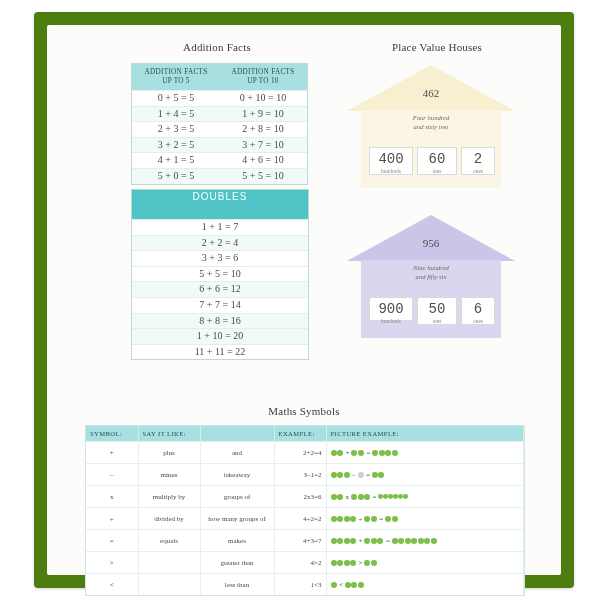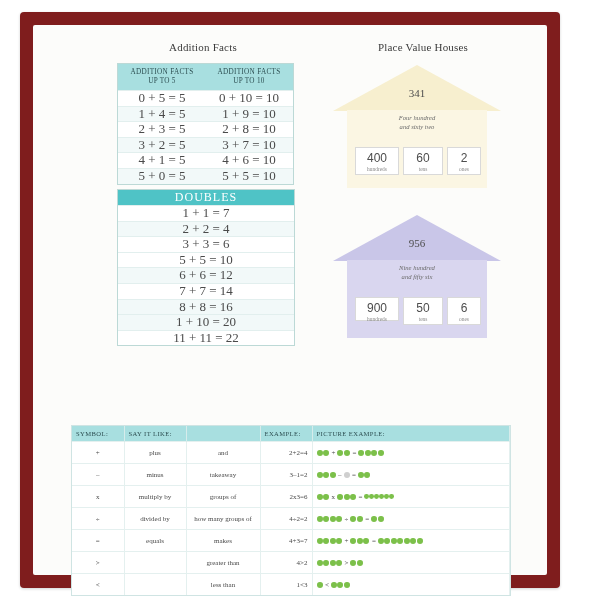--- a/index.html
+++ b/index.html
@@ -8,25 +8,25 @@
   }
   body {
     width: 600px;
     height: 600px;
     background: #ffffff;
     font-family: "Liberation Sans", sans-serif;
     overflow: hidden;
   }
   #poster {
     position: absolute;
-    left: 20px;
+    left: 34px;
     top: 12px;
     width: 540px;
     height: 576px;
-    background: #7f1d1d;
+    background: #4d7c0f;
     border-radius: 4px;
     box-shadow: 0 1px 3px rgba(0,0,0,0.18);
   }
   #sheet {
     position: absolute;
     left: 13px;
     top: 13px;
     width: 514px;
     height: 550px;
     background: #fcfcfa;
@@ -52,36 +52,36 @@
     color: #2d4f52;
     font-family: "Liberation Serif", serif;
     font-size: 7.2px;
     text-align: center;
     line-height: 1.25;
     padding: 4px 0 4px 0;
     letter-spacing: 0.3px;
   }
   .afrow {
     font-family: "Liberation Serif", serif;
-    font-size: 13px;
+    font-size: 10px;
     color: #4a4a4a;
     text-align: center;
     height: 14.6px;
     line-height: 14.6px;
     border-top: 1px solid #e2efee;
   }
   .afrow.alt { background: #f2f9f9; }
   .dblhead {
     background: #4fc3c6;
     color: #ffffff;
-    font-family: Liberation Serif, serif;
-    font-size: 12px;
+    font-family: Liberation Sans, sans-serif;
+    font-size: 10px;
     text-align: center;
     letter-spacing: 1px;
-    height: 15px;
+    height: 29px;
     line-height: 14px;
   }
 
   
   .house { position: absolute; }
   .roof {
     position: absolute;
     width: 0; height: 0;
   }
   .housebody {
@@ -107,22 +107,22 @@
     font-style: italic;
   }
   .pvcell {
     position: absolute;
     background: #ffffff;
     border: 1px solid #d9d9d9;
     text-align: center;
     box-sizing: border-box;
   }
   .pvval {
-    font-family: Liberation Sans, sans-serif;
-    font-size: 12px;
+    font-family: Liberation Mono, monospace;
+    font-size: 14px;
     color: #4d4d4d;
     display: block;
     margin-top: 3px;
   }
   .pvlab {
     font-family: "Liberation Serif", serif;
     font-size: 5.4px;
     color: #8a8a8a;
     display: block;
     margin-top: 1px;
@@ -240,21 +240,21 @@
       <div class="afrow alt">8 + 8 = 16</div>
       <div class="afrow alt">1 + 10 = 20</div>
       <div class="afrow">11 + 11 = 22</div>
     </div>
 
     <div class="section-title" style="left:290px; top:16px; width:200px;">Place Value Houses</div>
 
     <div class="house" style="left:300px; top:40px; width:168px; height:128px;">
       <div class="roof" style="left:0; top:0; border-left:84px solid transparent; border-right:84px solid transparent; border-bottom:46px solid #f7efcf;"></div>
       <div class="housebody" style="left:14px; top:45px; width:140px; height:78px; background:#fbf6e3;"></div>
-      <div class="hnum" style="top:22px;">341</div>
+      <div class="hnum" style="top:22px;">462</div>
       <div class="hwords" style="top:49px;">
         <div>Four hundred</div>
         <div>and sixty two</div>
       </div>
       <div class="pvcell" style="left:22px; top:82px; width:44px; height:28px;">
         <span class="pvval">400</span>
         <span class="pvlab">hundreds</span>
       </div>
       <div class="pvcell" style="left:70px; top:82px; width:40px; height:28px;">
         <span class="pvval">60</span>
@@ -281,20 +281,21 @@
       <div class="pvcell" style="left:70px; top:82px; width:40px; height:28px;">
         <span class="pvval">50</span>
         <span class="pvlab">tens</span>
       </div>
       <div class="pvcell" style="left:114px; top:82px; width:34px; height:28px;">
         <span class="pvval">6</span>
         <span class="pvlab">ones</span>
       </div>
     </div>
 
+    <div class="section-title" style="left:157px; top:380px; width:200px;">Maths Symbols</div>
 
     <div id="symtable">
       <table>
         <colgroup>
           <col style="width:52px">
           <col style="width:62px">
           <col style="width:74px">
           <col style="width:52px">
           <col>
         </colgroup>

